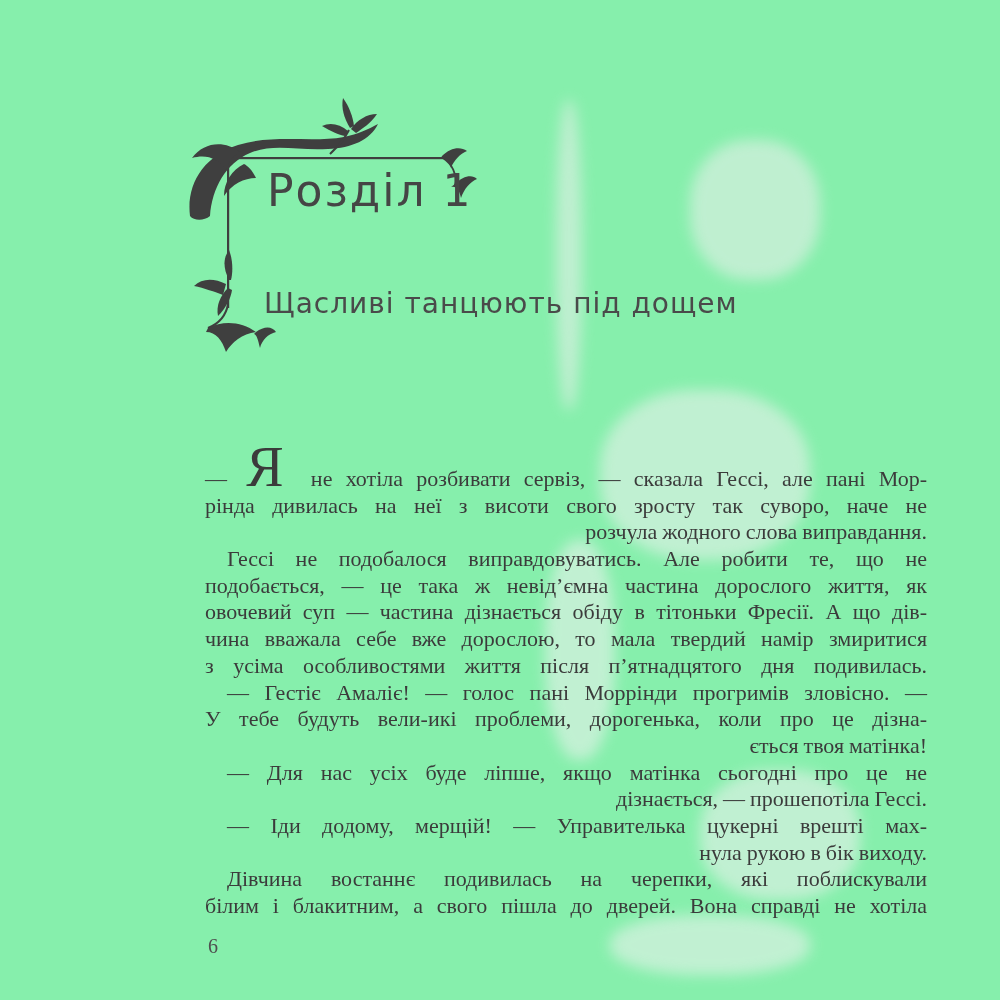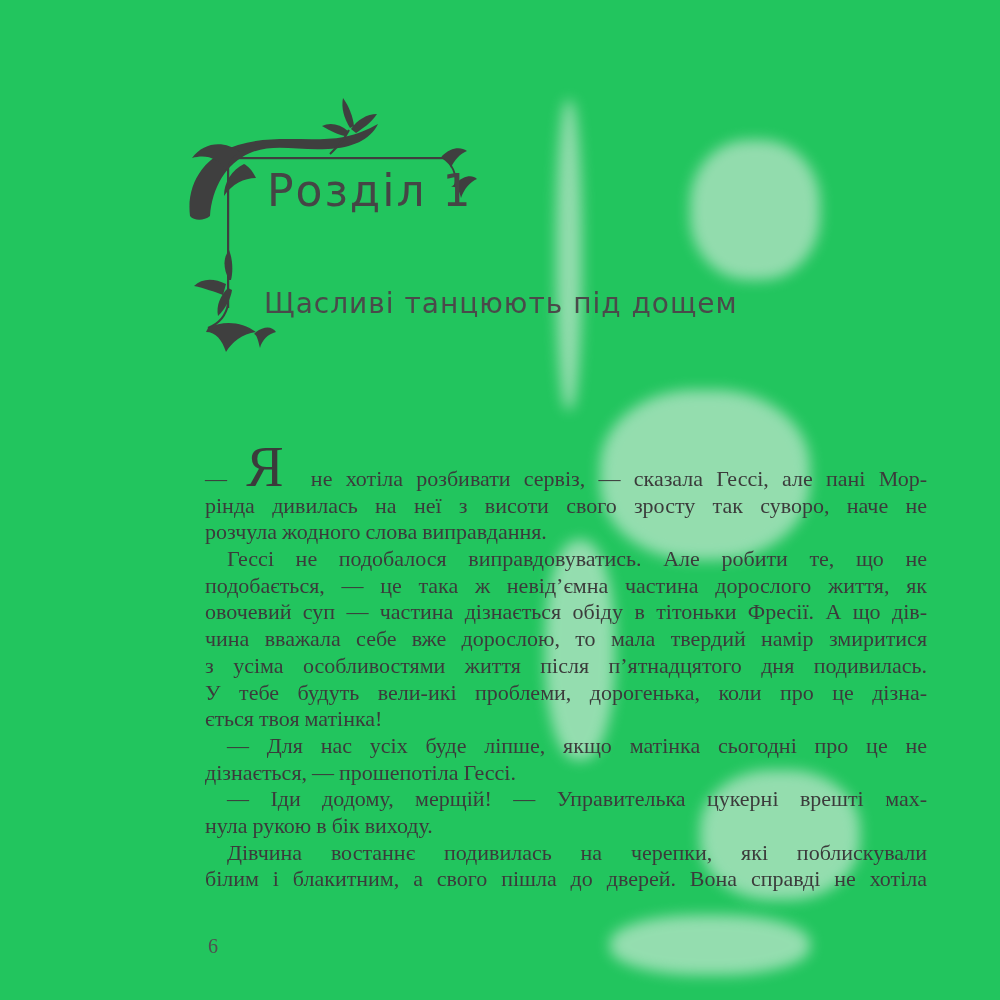--- a/index.html
+++ b/index.html
@@ -5,21 +5,21 @@
   html, body { margin: 0; padding: 0; }
   body {
     width: 1000px; height: 1000px;
     background: #ffffff;
     font-family: "Liberation Serif", serif;
     position: relative;
     overflow: hidden;
   }
   .scan-page {
     position: absolute; inset: 0;
-    background: #22c55e;
+    background: #86efac;
   }
   
   .ghost {
     position: absolute;
     background: #efefef;
     border-radius: 45%;
     filter: blur(7px);
     opacity: .55;
     pointer-events: none;
   }
@@ -56,21 +56,21 @@
     color: #3b3b3b;
     word-spacing: -0.5px;
   }
   .line {
     line-height: 26.7px;
     height: 26.7px;
     overflow: visible;
     text-justify: inter-word;
   }
   .line.just { text-align: justify; text-align-last: justify; }
-  .line.left { text-align: left; }
+  .line.left { text-align: right; }
   .line.indent { text-indent: 22px; }
   .dropcap {
     font-size: 56px;
     line-height: 0;
     margin: 0 14px 0 6px;
     color: #3b3b3b;
   }
   .page-number {
     position: absolute; left: 208px; top: 935px;
     font-size: 20px;
@@ -128,20 +128,21 @@
 
   <div class="body-text">
       <div class="line just"><span>—</span> <span class="dropcap">Я</span> <span>не хотіла розбивати сервіз, — сказала Гессі, але пані Мор-</span></div>
       <div class="line just">рінда дивилась на неї з висоти свого зросту так суворо, наче не</div>
       <div class="line left">розчула жодного слова виправдання.</div>
       <div class="line just indent">Гессі не подобалося виправдовуватись. Але робити те, що не</div>
       <div class="line just">подобається, — це така ж невід’ємна частина дорослого життя, як</div>
       <div class="line just">овочевий суп — частина дізнається обіду в тітоньки Фресії. А що дів-</div>
       <div class="line just">чина вважала себе вже дорослою, то мала твердий намір змиритися</div>
       <div class="line just">з усіма особливостями життя після п’ятнадцятого дня подивилась.</div>
+      <div class="line just indent">— Гестіє Амаліє! — голос пані Моррінди прогримів зловісно. —</div>
       <div class="line just">У тебе будуть вели-икі проблеми, дорогенька, коли про це дізна-</div>
       <div class="line left">ється твоя матінка!</div>
       <div class="line just indent">— Для нас усіх буде ліпше, якщо матінка сьогодні про це не</div>
       <div class="line left">дізнається, — прошепотіла Гессі.</div>
       <div class="line just indent">— Іди додому, мерщій! — Управителька цукерні врешті мах-</div>
       <div class="line left">нула рукою в бік виходу.</div>
       <div class="line just indent">Дівчина востаннє подивилась на черепки, які поблискували</div>
       <div class="line just">білим і блакитним, а свого пішла до дверей. Вона справді не хотіла</div>
     </div>
 

